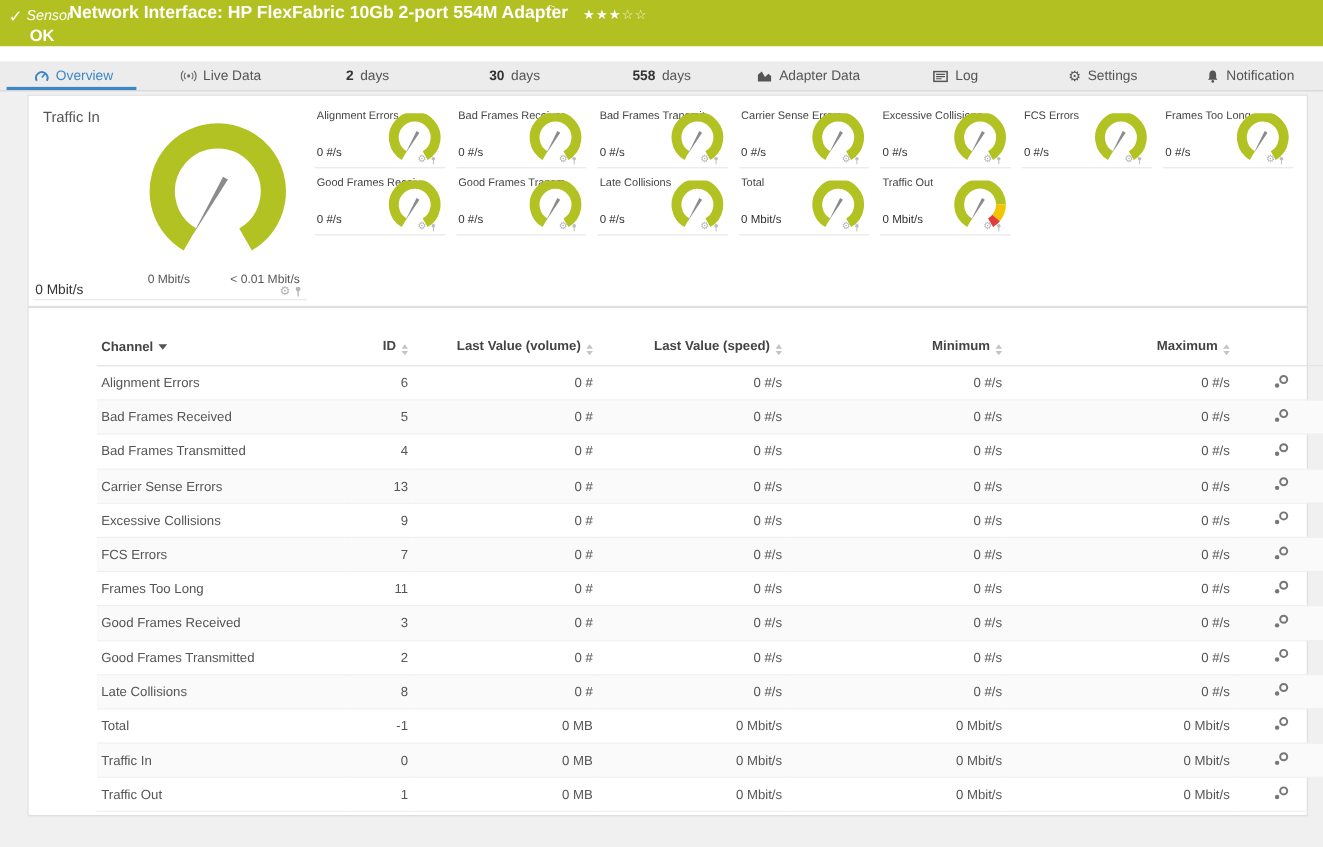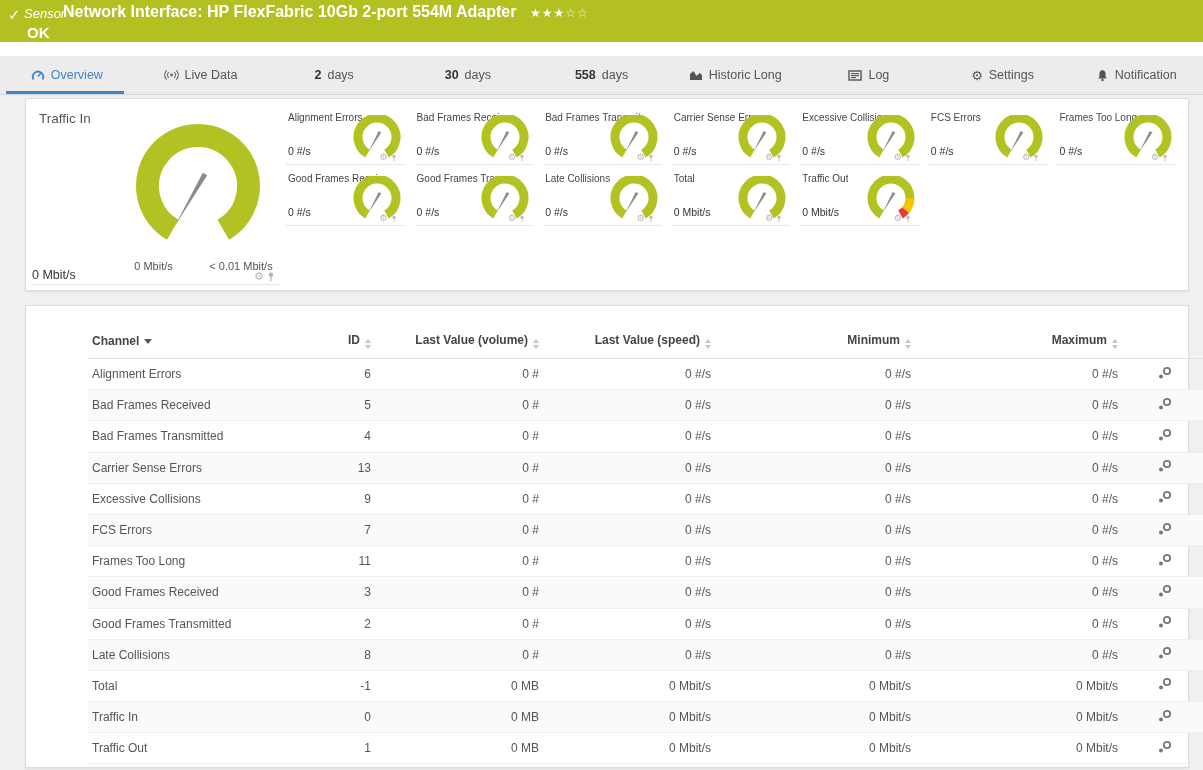--- a/index.html
+++ b/index.html
@@ -11,36 +11,36 @@
   .topbar .check { position:absolute; left:8px; top:6px; font-size:15px; font-weight:bold; }
   .topbar .kind { position:absolute; left:24px; top:6px; font-style:italic; font-size:13px; }
   .topbar .okstate { position:absolute; left:27px; top:24px; font-size:15px; font-weight:bold; }
   .topbar .title { position:absolute; left:63px; top:3px; font-size:16px; font-weight:bold; white-space:nowrap; }
   .topbar .flag { position:absolute; top:4px; font-size:10px; opacity:.9; }
   .topbar .stars { position:absolute; left:530px; top:6px; font-size:12px; letter-spacing:1px; }
   .topbar .stars .hollow { opacity:.8; }
 
   
   .whiteband { height:14px; background:#fff; }
-  .tabbar { height:39px; background:#ececec; border-bottom:1px solid #d5d5d5;
+  .tabbar { height:27px; background:#ececec; border-bottom:1px solid #d5d5d5;
     display:flex; overflow:hidden; }
   .tab { flex:1; display:flex; align-items:center; justify-content:center; gap:6px;
     font-size:12.5px; color:#555; position:relative; cursor:pointer; white-space:nowrap; }
   .tab .num { font-weight:bold; color:#333; }
   .tab.active { color:#3e86c6; }
   .tab.active::after { content:''; position:absolute; left:6px; right:10px; bottom:0;
     height:3px; background:#3e86c6; }
   .tab svg { flex:none; }
   .tab .uni-ico { font-size:13px; line-height:1; color:#555; }
 
   
   .card { background:#fff; border:1px solid #dcdcdc; box-shadow:0 1px 2px rgba(0,0,0,.07);
     margin-left:25px; width:1164px; position:relative;padding-left:40px; }
   .card-gauges { margin-top:3px; height:193px; }
-  .card-table { margin-top:14px; height:463px; }
+  .card-table { height:463px; }
 
   
   .tz { position:absolute; left:0; top:0; width:260px; height:100%; }
   .tz-title { position:absolute; left:13px; top:12px; font-size:13.5px; color:#555; }
   .tz-dial { position:absolute; left:102px; top:23px; }
   .tz-scale { position:absolute; top:161px; font-size:11px; color:#555; text-align:center; }
   .tz-scale.min { left:85px; width:85px; }
   .tz-scale.max { left:165px; width:100px;text-align:center; }
   .tz-value { position:absolute; left:6px; top:169px; font-size:12.5px; color:#333; }
   .tz-rule { position:absolute; left:5px; width:248px; top:185px; border-bottom:1px solid #e6e6e6; }
@@ -124,21 +124,21 @@
     <span>days</span>
   </div>
   <div class="tab">
     <span class="num">558</span>
     <span>days</span>
   </div>
   <div class="tab">
     <svg width="14" height="12" viewBox="0 0 14 12">
         <path d="M1 11 L1 5 L4.5 2 L7.5 7 L10.5 4 L13 6 L13 11 Z" fill="#555"></path>
       </svg>
-    <span>Historic Long</span>
+    <span>Adapter Data</span>
   </div>
   <div class="tab">
     <svg width="14" height="11" viewBox="0 0 14 11">
         <rect x="1" y="1" width="12" height="9" fill="none" stroke="#555" stroke-width="1.4"></rect>
         <line x1="3" y1="3.6" x2="11" y2="3.6" stroke="#555" stroke-width="1.1"></line>
         <line x1="3" y1="5.6" x2="11" y2="5.6" stroke="#555" stroke-width="1.1"></line>
         <line x1="3" y1="7.6" x2="8" y2="7.6" stroke="#555" stroke-width="1.1"></line>
       </svg>
     <span>Log</span>
   </div>

